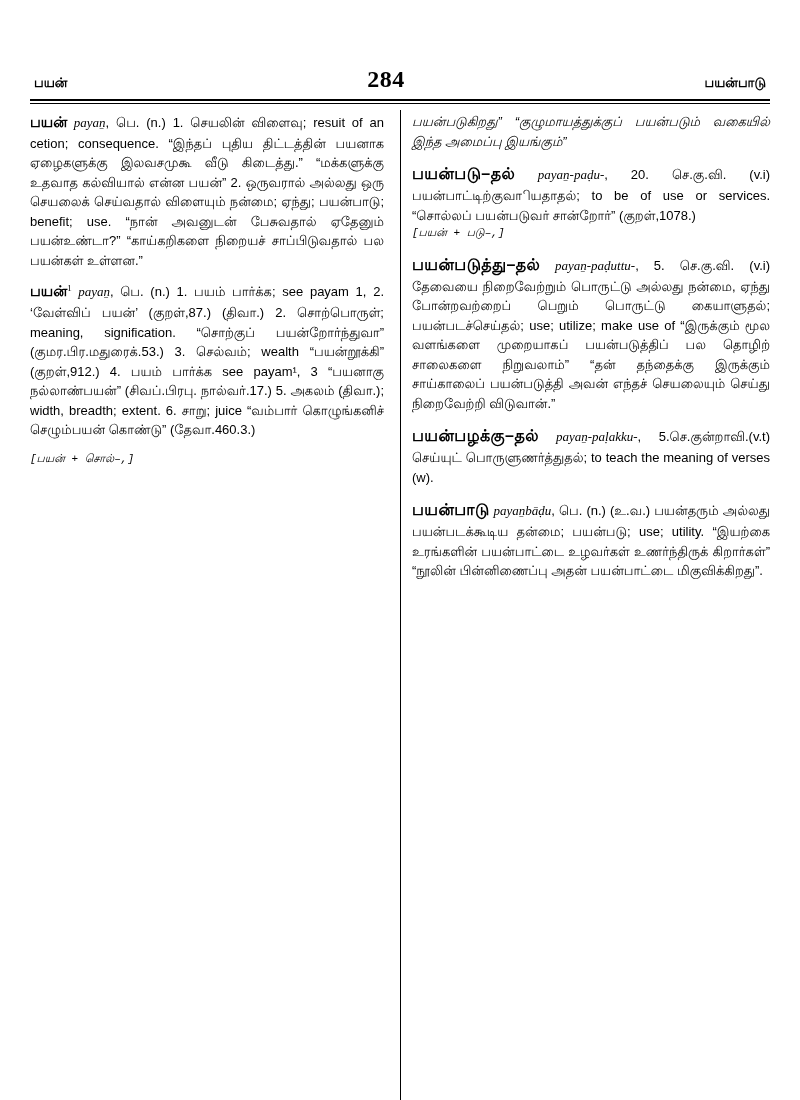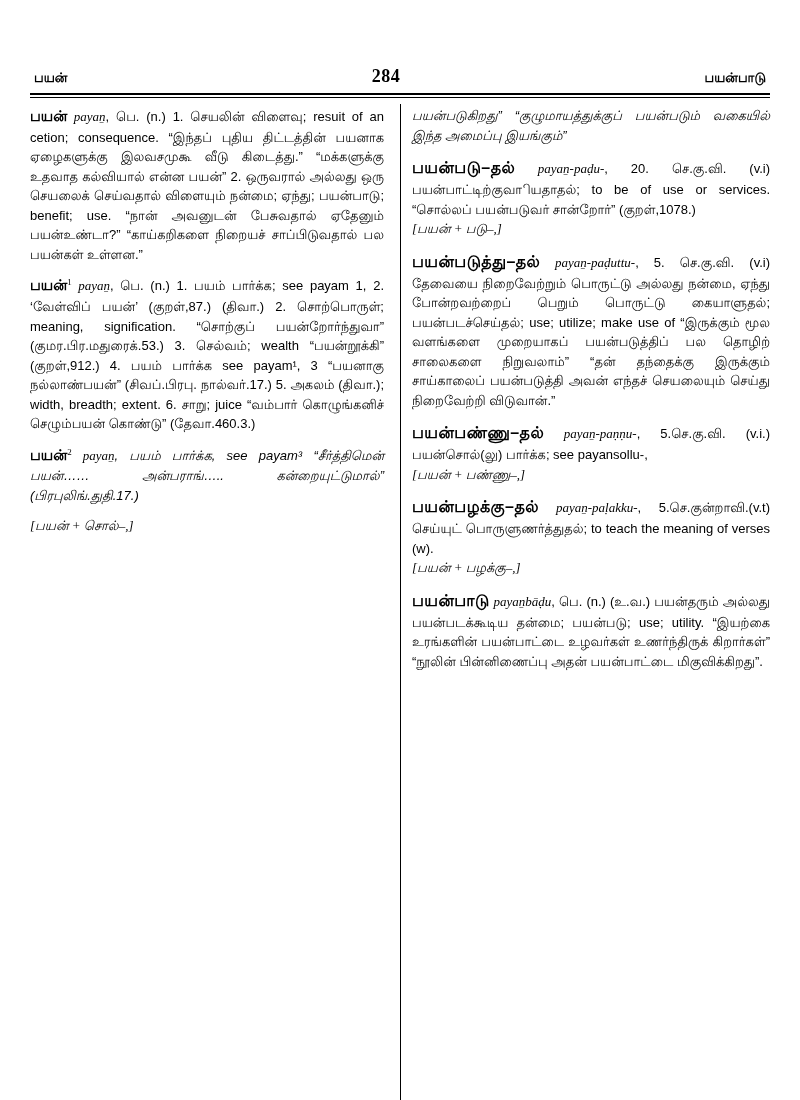--- a/index.html
+++ b/index.html
@@ -27,21 +27,21 @@
   .runhead {
     display: flex;
     align-items: baseline;
     justify-content: space-between;
     font-family: "Liberation Sans", sans-serif;
     font-size: 15px;
     font-weight: bold;
     padding: 0 4px 4px 4px;
   }
   .runhead .folio {
-    font-size: 18px;
+    font-size: 24px;
     font-weight: bold;
     font-family: "Liberation Serif", serif;
     letter-spacing: 0.5px;
   }
   .rule-top {
     border-top: 2px solid #000;
     margin: 2px 0 0 0;
   }
   .rule-top2 {
     border-top: 1px solid #000;
@@ -103,23 +103,23 @@
   .tam-i {
     font-family: "Liberation Sans", sans-serif;
     font-style: italic;
     font-size: 13px;
   }
   sup {
     font-size: 9px;
     vertical-align: super;
   }
   .deriv {
-    font-family: Liberation Serif, serif;
+    font-family: Liberation Mono, monospace;
     font-style: italic;
-    font-size: 13px;
+    font-size: 11px;
     margin-left: 34px;
     margin-top: 6px;
     margin-bottom: 4px;
   }
 </style>
 </head>
 <body>
 
 <div class="page">
 
@@ -143,26 +143,20 @@
         </p>
       </div>
 
       <div class="entry">
         <p>
           <span class="hw">பயன்</span><sup>1</sup>
           <span class="translit">payaṉ</span><span class="tam">, பெ. (n.) 1. பயம் பார்க்க; see payam 1, 2. ‘வேள்விப் பயன்’ (குறள்,87.) (திவா.) 2. சொற்பொருள்; meaning, signification. “சொற்குப் பயன்றோர்ந்துவா” (குமர.பிர.மதுரைக்.53.) 3. செல்வம்; wealth “பயன்றூக்கி” (குறள்,912.) 4. பயம் பார்க்க see payam¹, 3 “பயனாகு நல்லாண்பயன்” (சிவப்.பிரபு. நால்வர்.17.) 5. அகலம் (திவா.); width, breadth; extent. 6. சாறு; juice “வம்பார் கொழுங்கனிச் செழும்பயன் கொண்டு” (தேவா.460.3.)</span>
         </p>
       </div>
 
-      <div class="entry">
-        <p>
-          <span class="hw">பயன்</span><sup>2</sup>
-          <span class="translit">payaṉ</span><span class="tam-i">, பயம் பார்க்க, see payam³ “சீர்த்திமென் பயன்…… அன்பராங்….. கன்றையுட்டுமால்” (பிரபுலிங்.துதி.17.)</span>
-        </p>
-      </div>
 
       <div class="entry">
         <p class="deriv">[பயன் + சொல்–,]</p>
       </div>
 
 
     </div>
 
     <div class="col right">
 
@@ -178,34 +172,26 @@
         <p class="deriv">[பயன் + படு–,]</p>
       </div>
 
       <div class="entry">
         <p>
           <span class="hw-big">பயன்படுத்து–தல்</span>
           <span class="translit">payaṉ-paḍuttu-</span><span class="tam">, 5. செ.கு.வி. (v.i) தேவையை நிறைவேற்றும் பொருட்டு அல்லது நன்மை, ஏந்து போன்றவற்றைப் பெறும் பொருட்டு கையாளுதல்; பயன்படச்செய்தல்; use; utilize; make use of “இருக்கும் மூல வளங்களை முறையாகப் பயன்படுத்திப் பல தொழிற் சாலைகளை நிறுவலாம்” “தன் தந்தைக்கு இருக்கும் சாய்காலைப் பயன்படுத்தி அவன் எந்தச் செயலையும் செய்து நிறைவேற்றி விடுவான்.”</span>
         </p>
       </div>
 
-      <div class="entry">
-        <p>
-          <span class="hw-big">பயன்பண்ணு–தல்</span>
-          <span class="translit">payaṉ-paṇṇu-</span><span class="tam">, 5.செ.கு.வி. (v.i.) பயன்சொல்(லு) பார்க்க; see payansollu-,</span>
-        </p>
-        <p class="deriv">[பயன் + பண்ணு–,]</p>
-      </div>
 
       <div class="entry">
         <p>
           <span class="hw-big">பயன்பழக்கு–தல்</span>
           <span class="translit">payaṉ-paḷakku-</span><span class="tam">, 5.செ.குன்றாவி.(v.t) செய்யுட் பொருளுணர்த்துதல்; to teach the meaning of verses (w).</span>
         </p>
-        <p class="deriv">[பயன் + பழக்கு–,]</p>
       </div>
 
       <div class="entry">
         <p>
           <span class="hw-big">பயன்பாடு</span>
           <span class="translit">payaṉbāḍu</span><span class="tam">, பெ. (n.) (உ.வ.) பயன்தரும் அல்லது பயன்படக்கூடிய தன்மை; பயன்படு; use; utility. “இயற்கை உரங்களின் பயன்பாட்டை உழவர்கள் உணர்ந்திருக் கிறார்கள்” “நூலின் பின்னிணைப்பு அதன் பயன்பாட்டை மிகுவிக்கிறது”.</span>
         </p>
       </div>
 
     </div>

